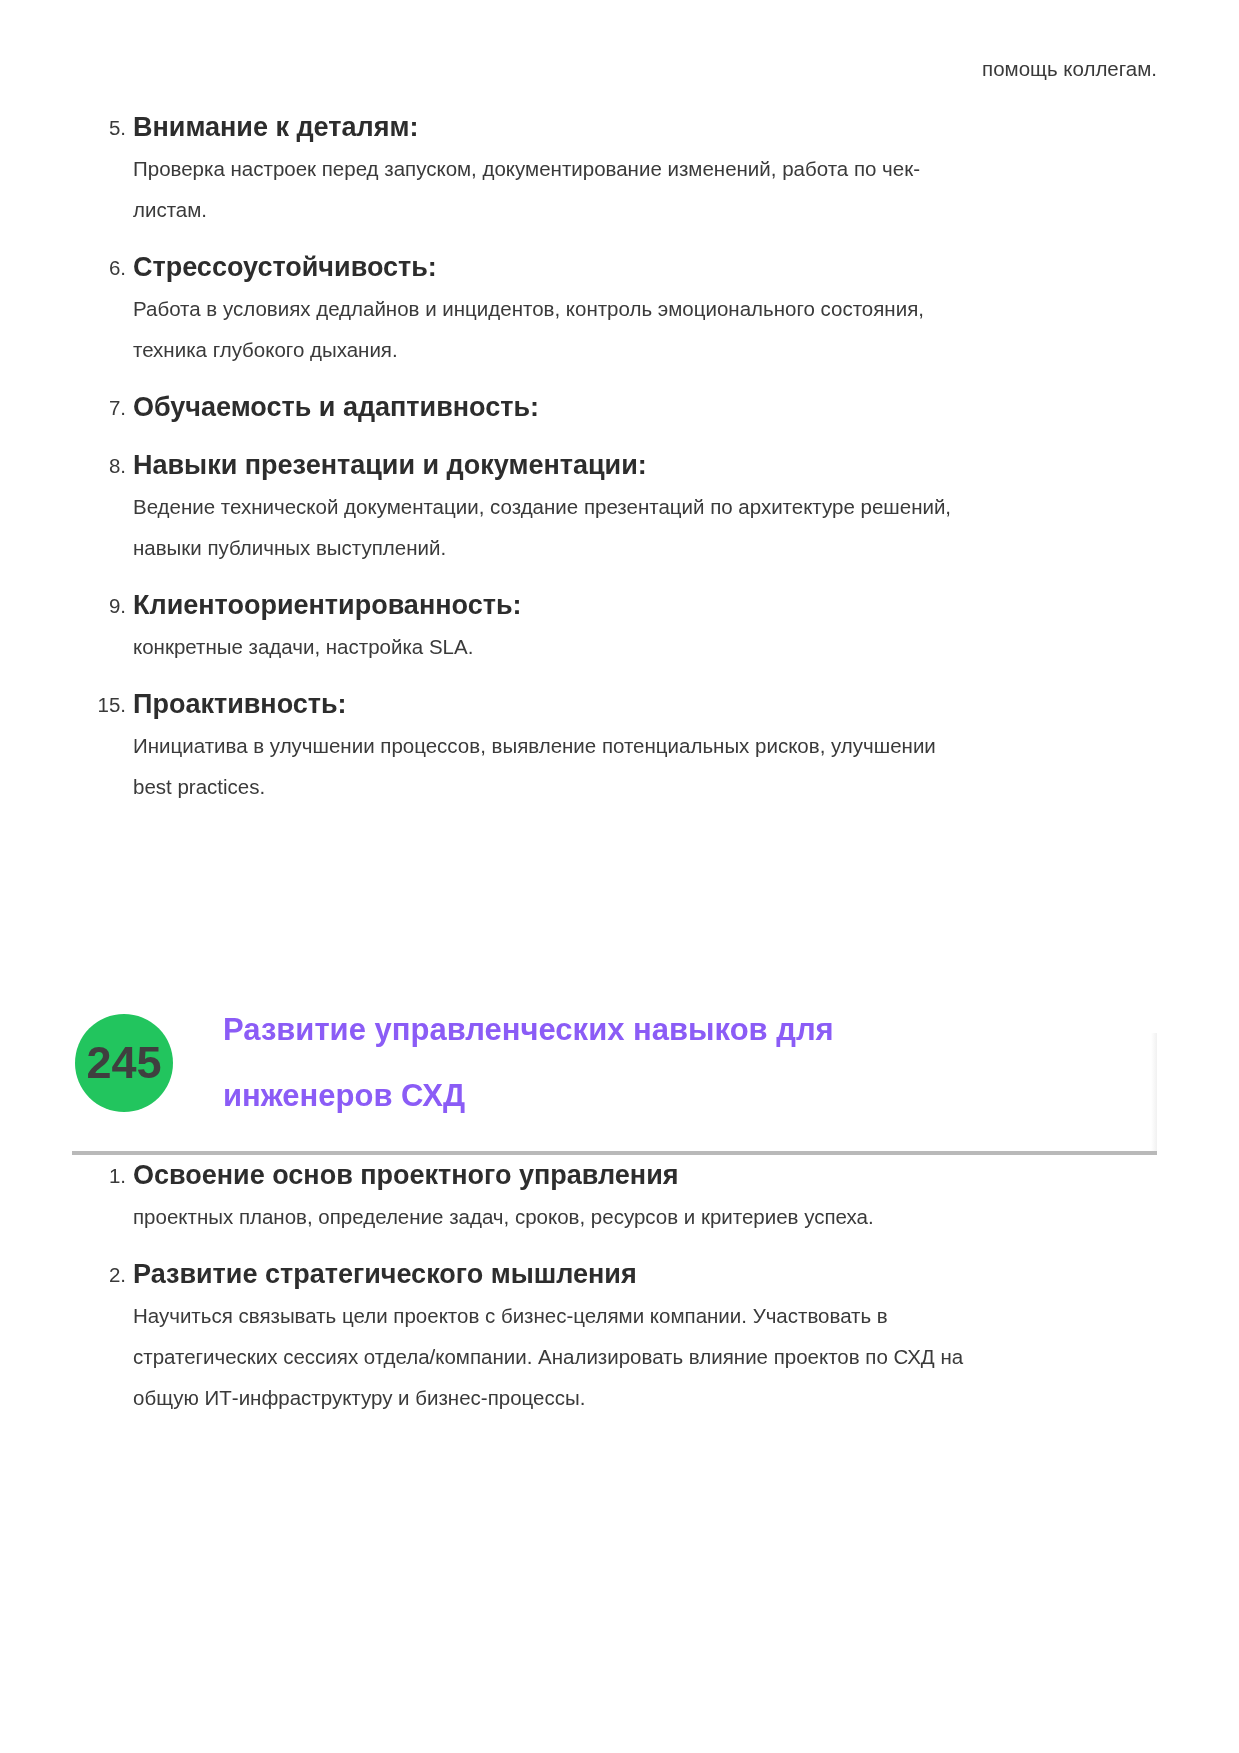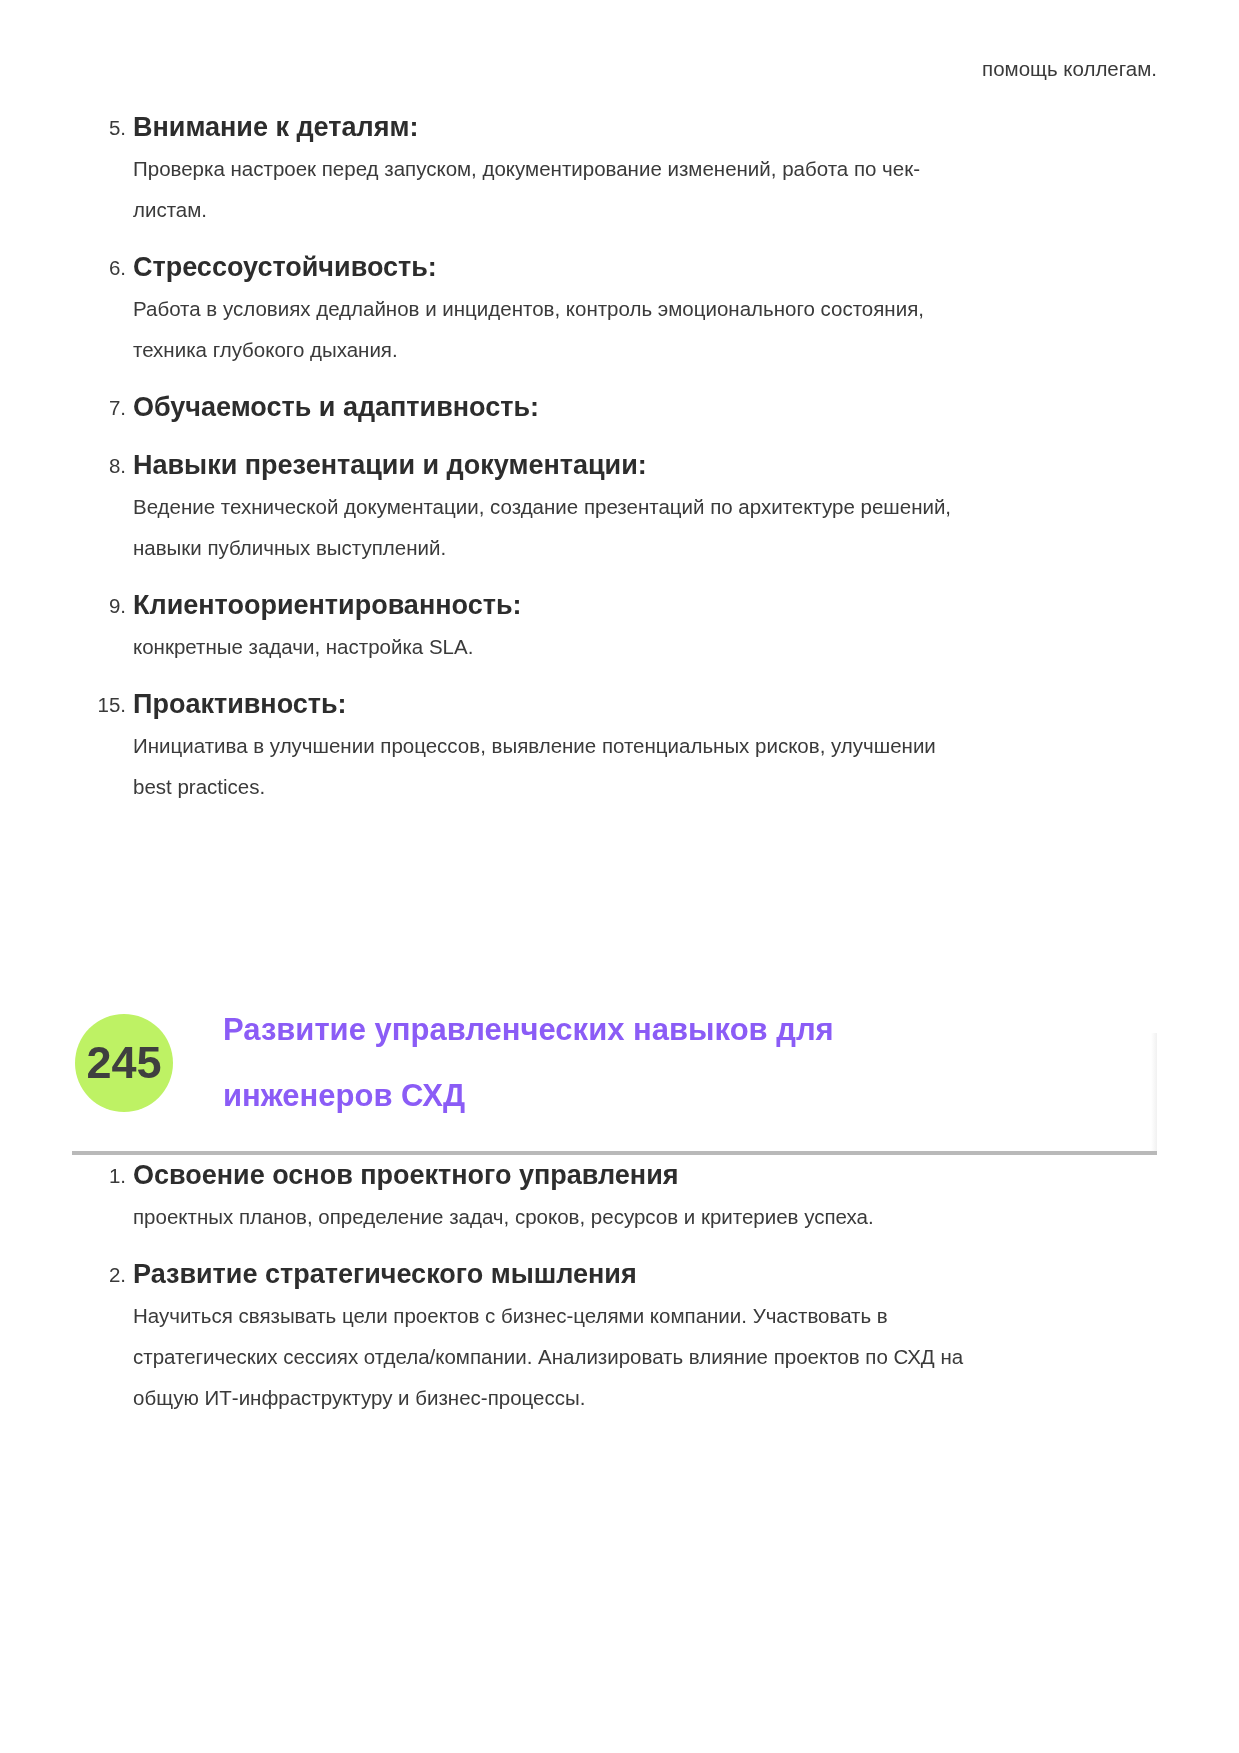--- a/index.html
+++ b/index.html
@@ -169,21 +169,21 @@
       <span class="item-title">Проактивность:</span>
     </div>
     <div class="item-body">
           <div class="body-line">Инициатива в улучшении процессов, выявление потенциальных рисков, улучшении</div>
           <div class="body-line">best practices.</div>
         </div>
   </li>
 </ol>
 
   <div class="section-header">
-    <div class="badge" style="background: #bef264; text-align: right;">
+    <div class="badge" style="background: #22c55e; text-align: right;">
       <span>245</span>
     </div>
     <h1 class="section-title">
       <div>Развитие управленческих навыков для</div>
       <div>инженеров СХД</div>
     </h1>
   </div>
 
   <div class="divider-wrap">
     <div class="edge-line"></div>

